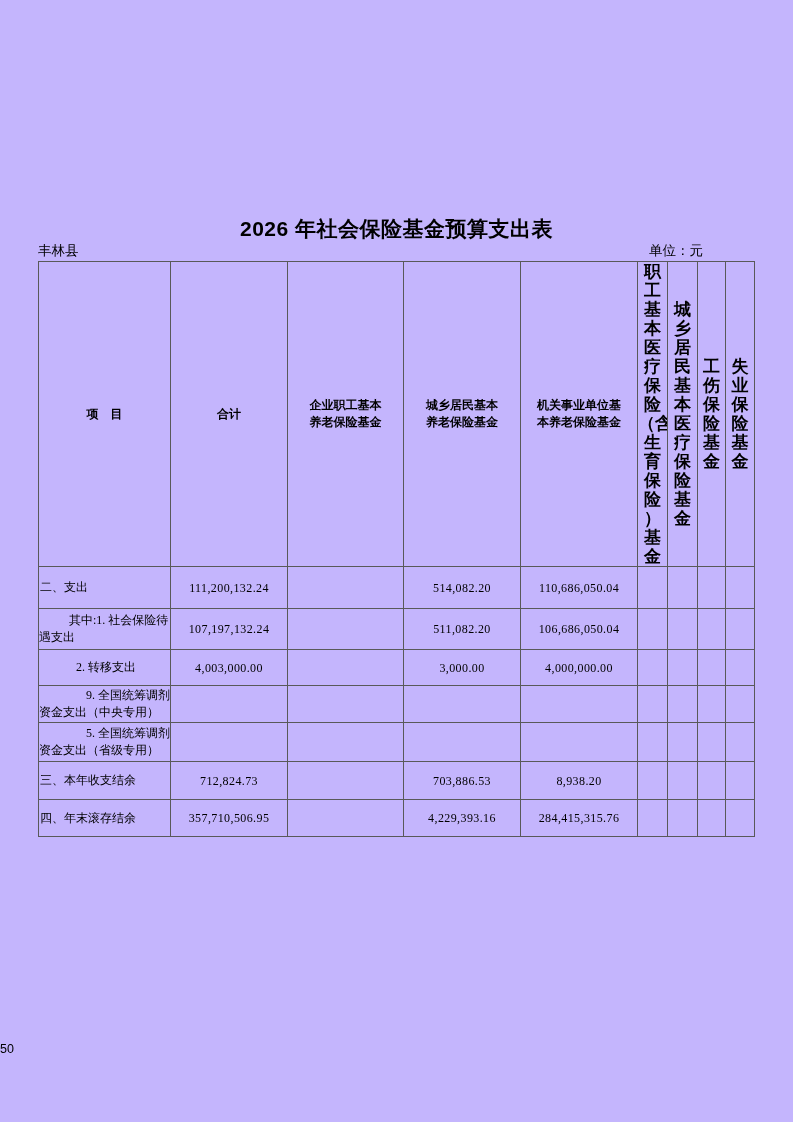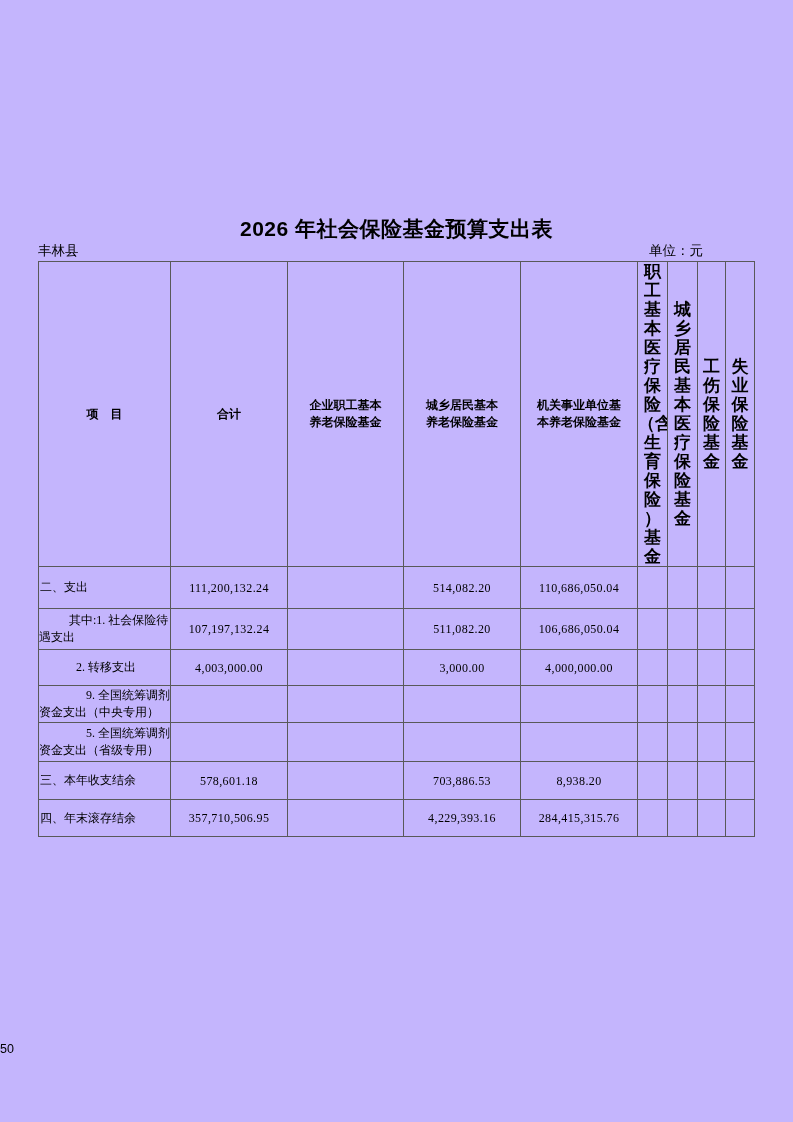--- a/index.html
+++ b/index.html
@@ -208,21 +208,21 @@
         <td class="val"></td>
         <td class="val"></td>
         <td class="val"></td>
         <td class="val"></td>
         <td class="val"></td>
         <td class="val"></td>
         <td class="val"></td>
       </tr>
       <tr class="r6">
         <td class="label ind1">三、本年收支结余</td>
-        <td class="val">578,601.18</td>
+        <td class="val">712,824.73</td>
         <td class="val"></td>
         <td class="val">703,886.53</td>
         <td class="val">8,938.20</td>
         <td class="val"></td>
         <td class="val"></td>
         <td class="val"></td>
         <td class="val"></td>
       </tr>
       <tr class="r7">
         <td class="label ind1">四、年末滚存结余</td>

